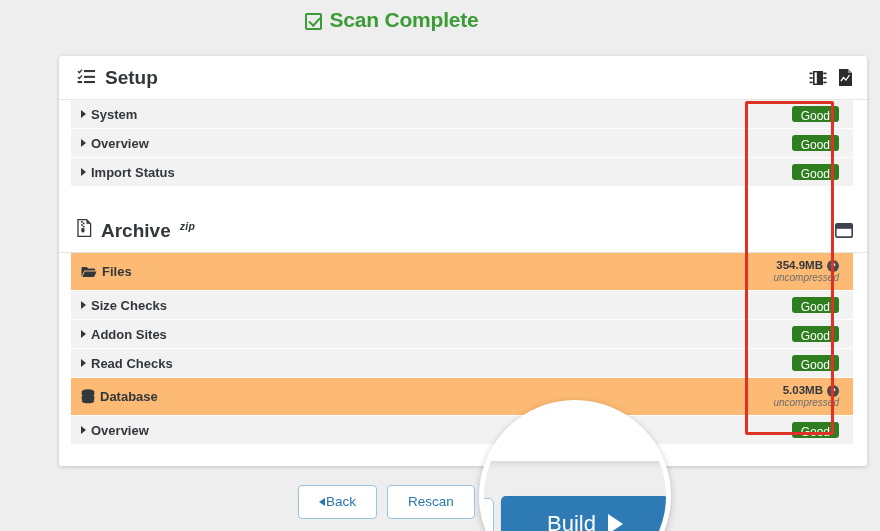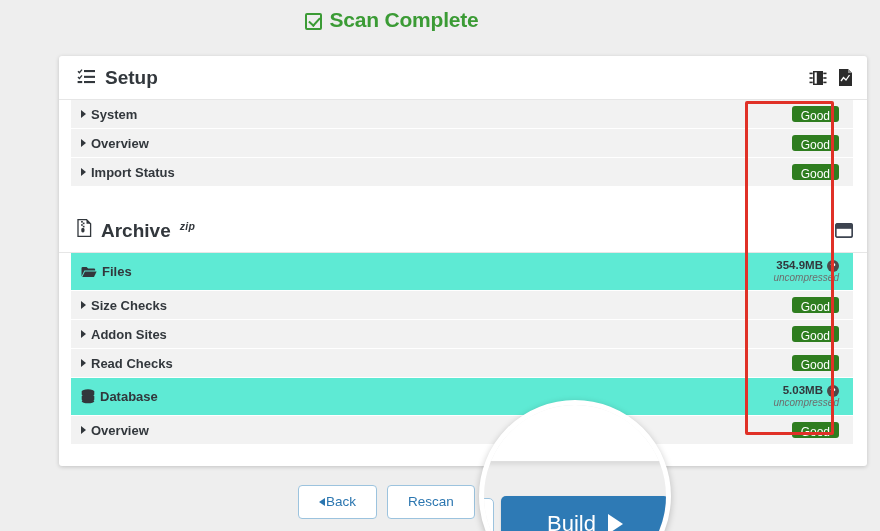--- a/index.html
+++ b/index.html
@@ -65,21 +65,21 @@
   .ico svg { display: block; }
 
   
   .rows { padding: 0 14px 0 12px; }
   .row {
     display: flex; align-items: center;
     min-height: 29px; height: 29px;
     background: #f2f2f2; border-bottom: 1px solid #ffffff;
     padding: 0 6px 0 10px; position: relative;
   }
-  .row.grouphead { background: #5eead4; height: 30px; }
+  .row.grouphead { background: #fdba74; height: 30px; }
   .row.tall { height: 38px; }
   .row-label {
     font-size: 13px; font-weight: bold; color: #32373c;
     display: flex; align-items: center; gap: 5px;
   }
   .caret {
     width: 0; height: 0;
     border-left: 5px solid #32373c;
     border-top: 4px solid transparent;
     border-bottom: 4px solid transparent;

